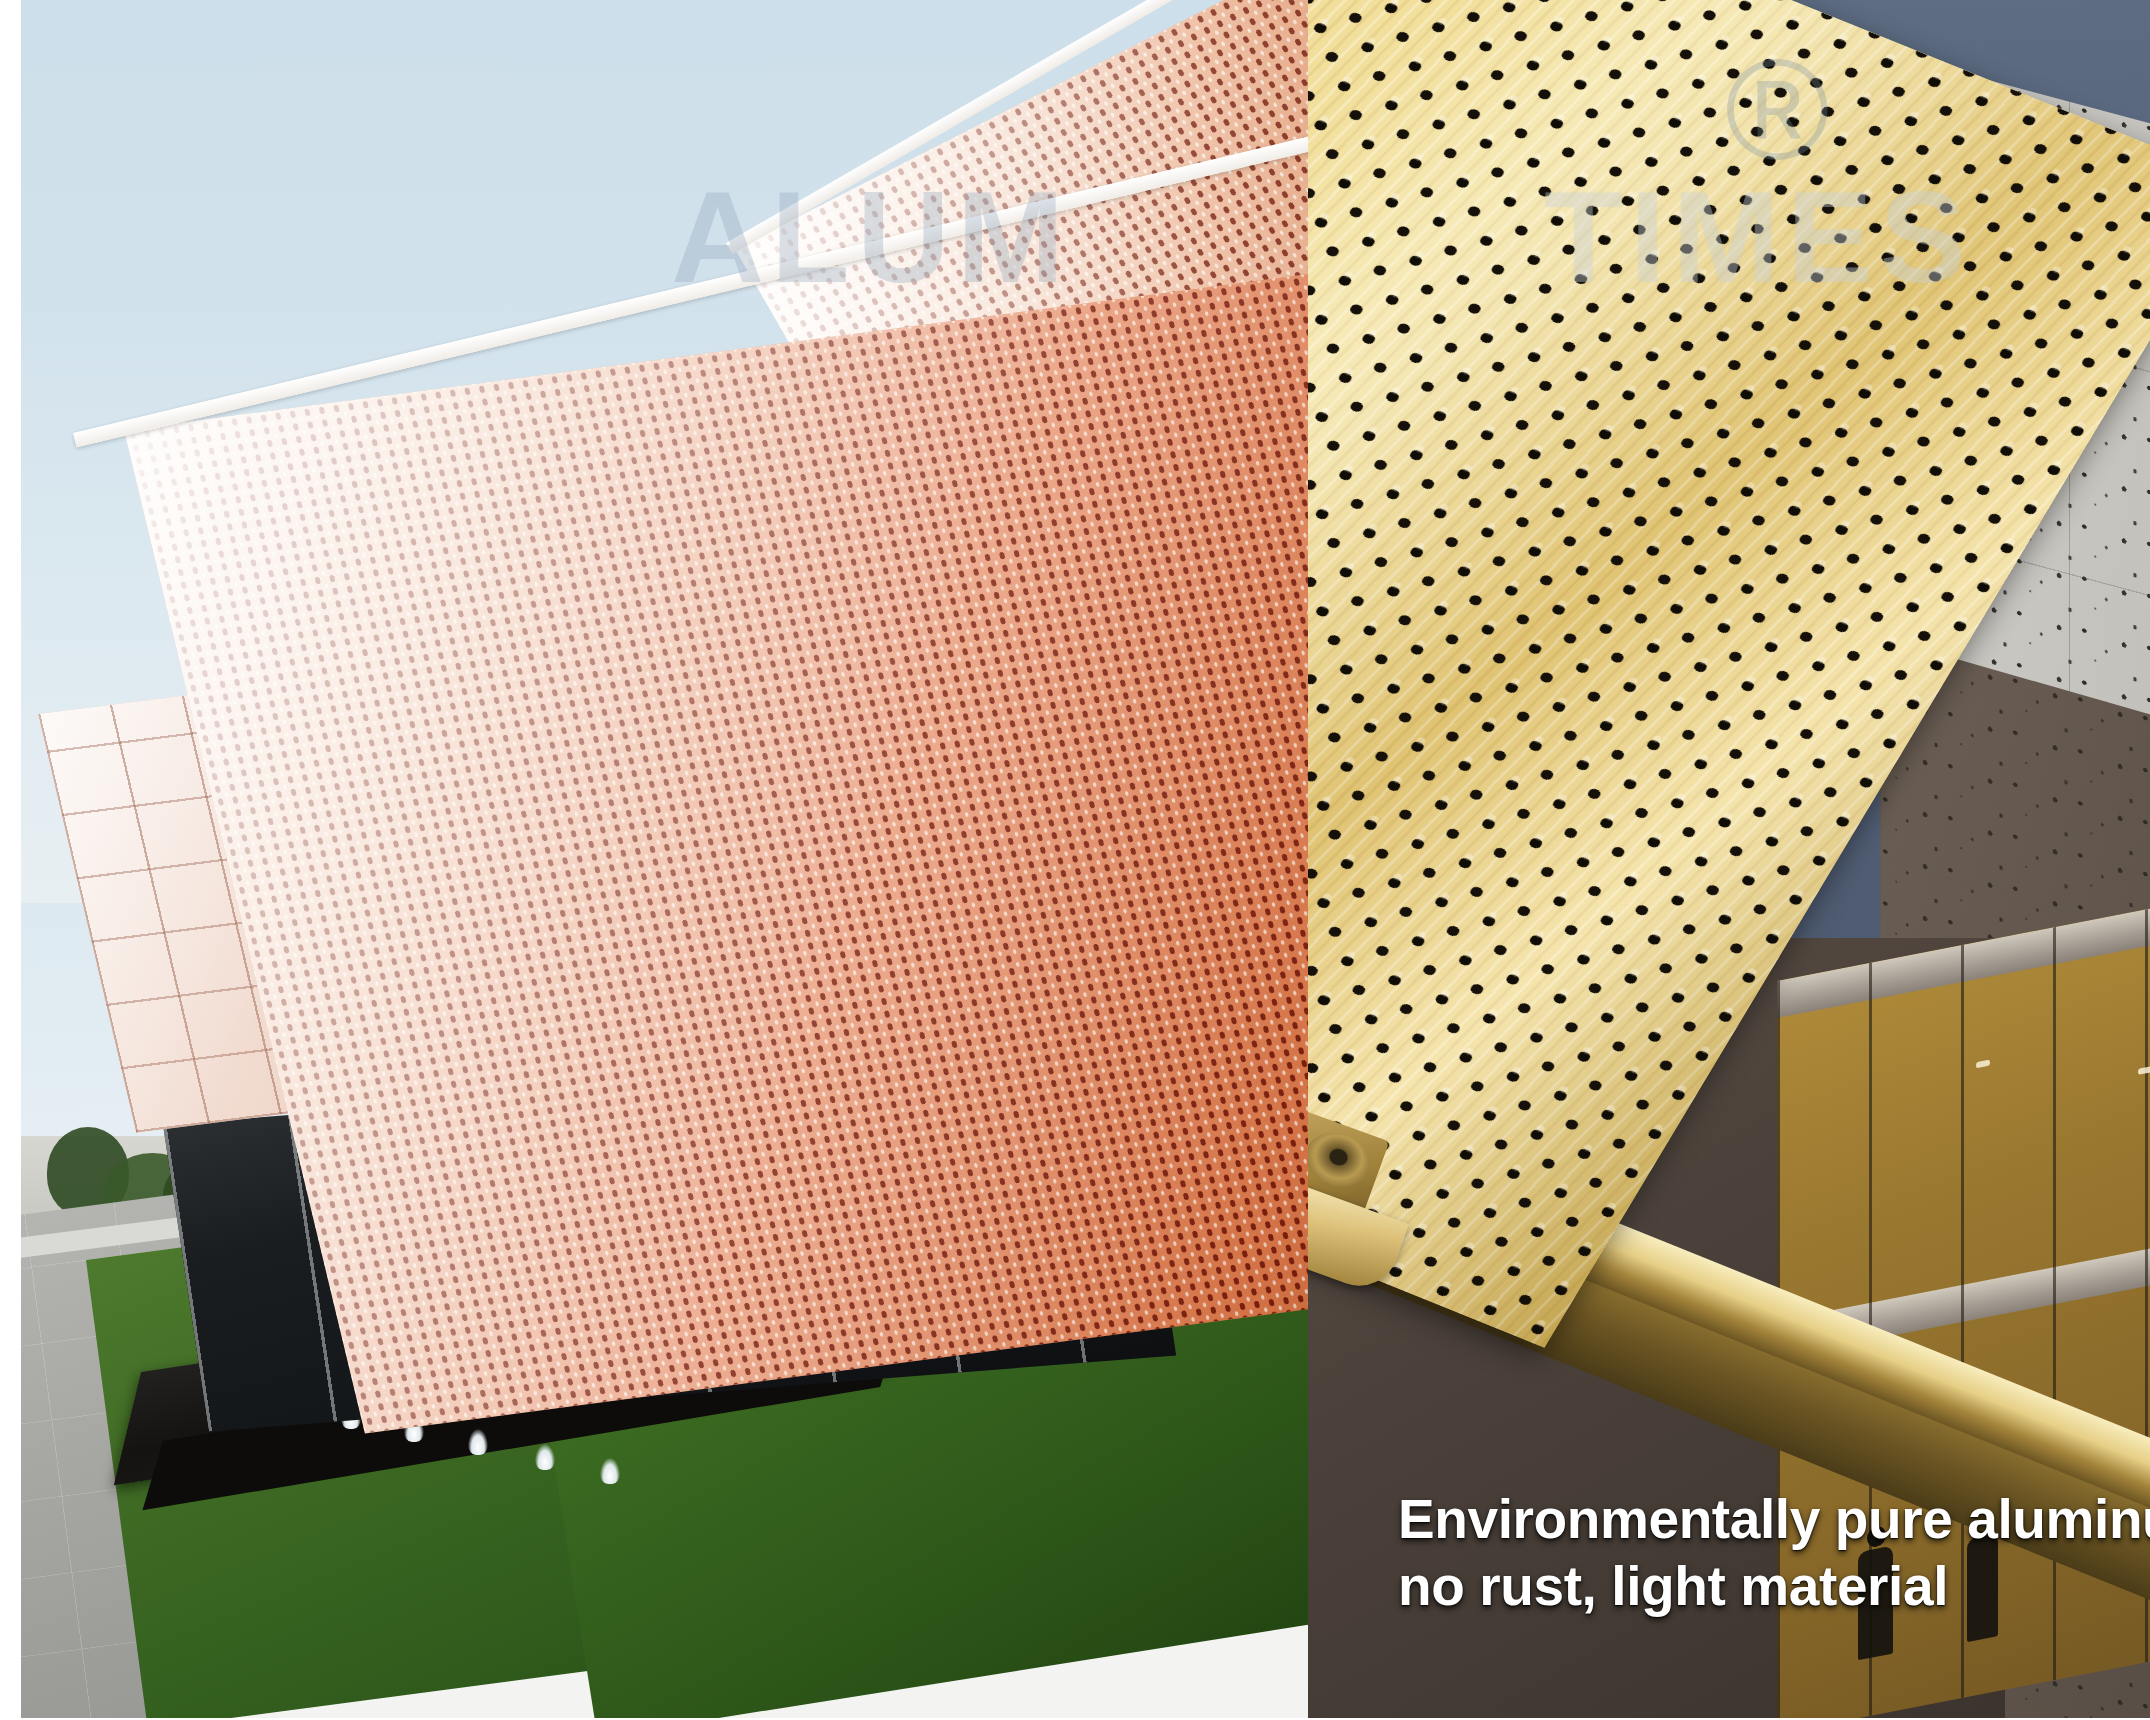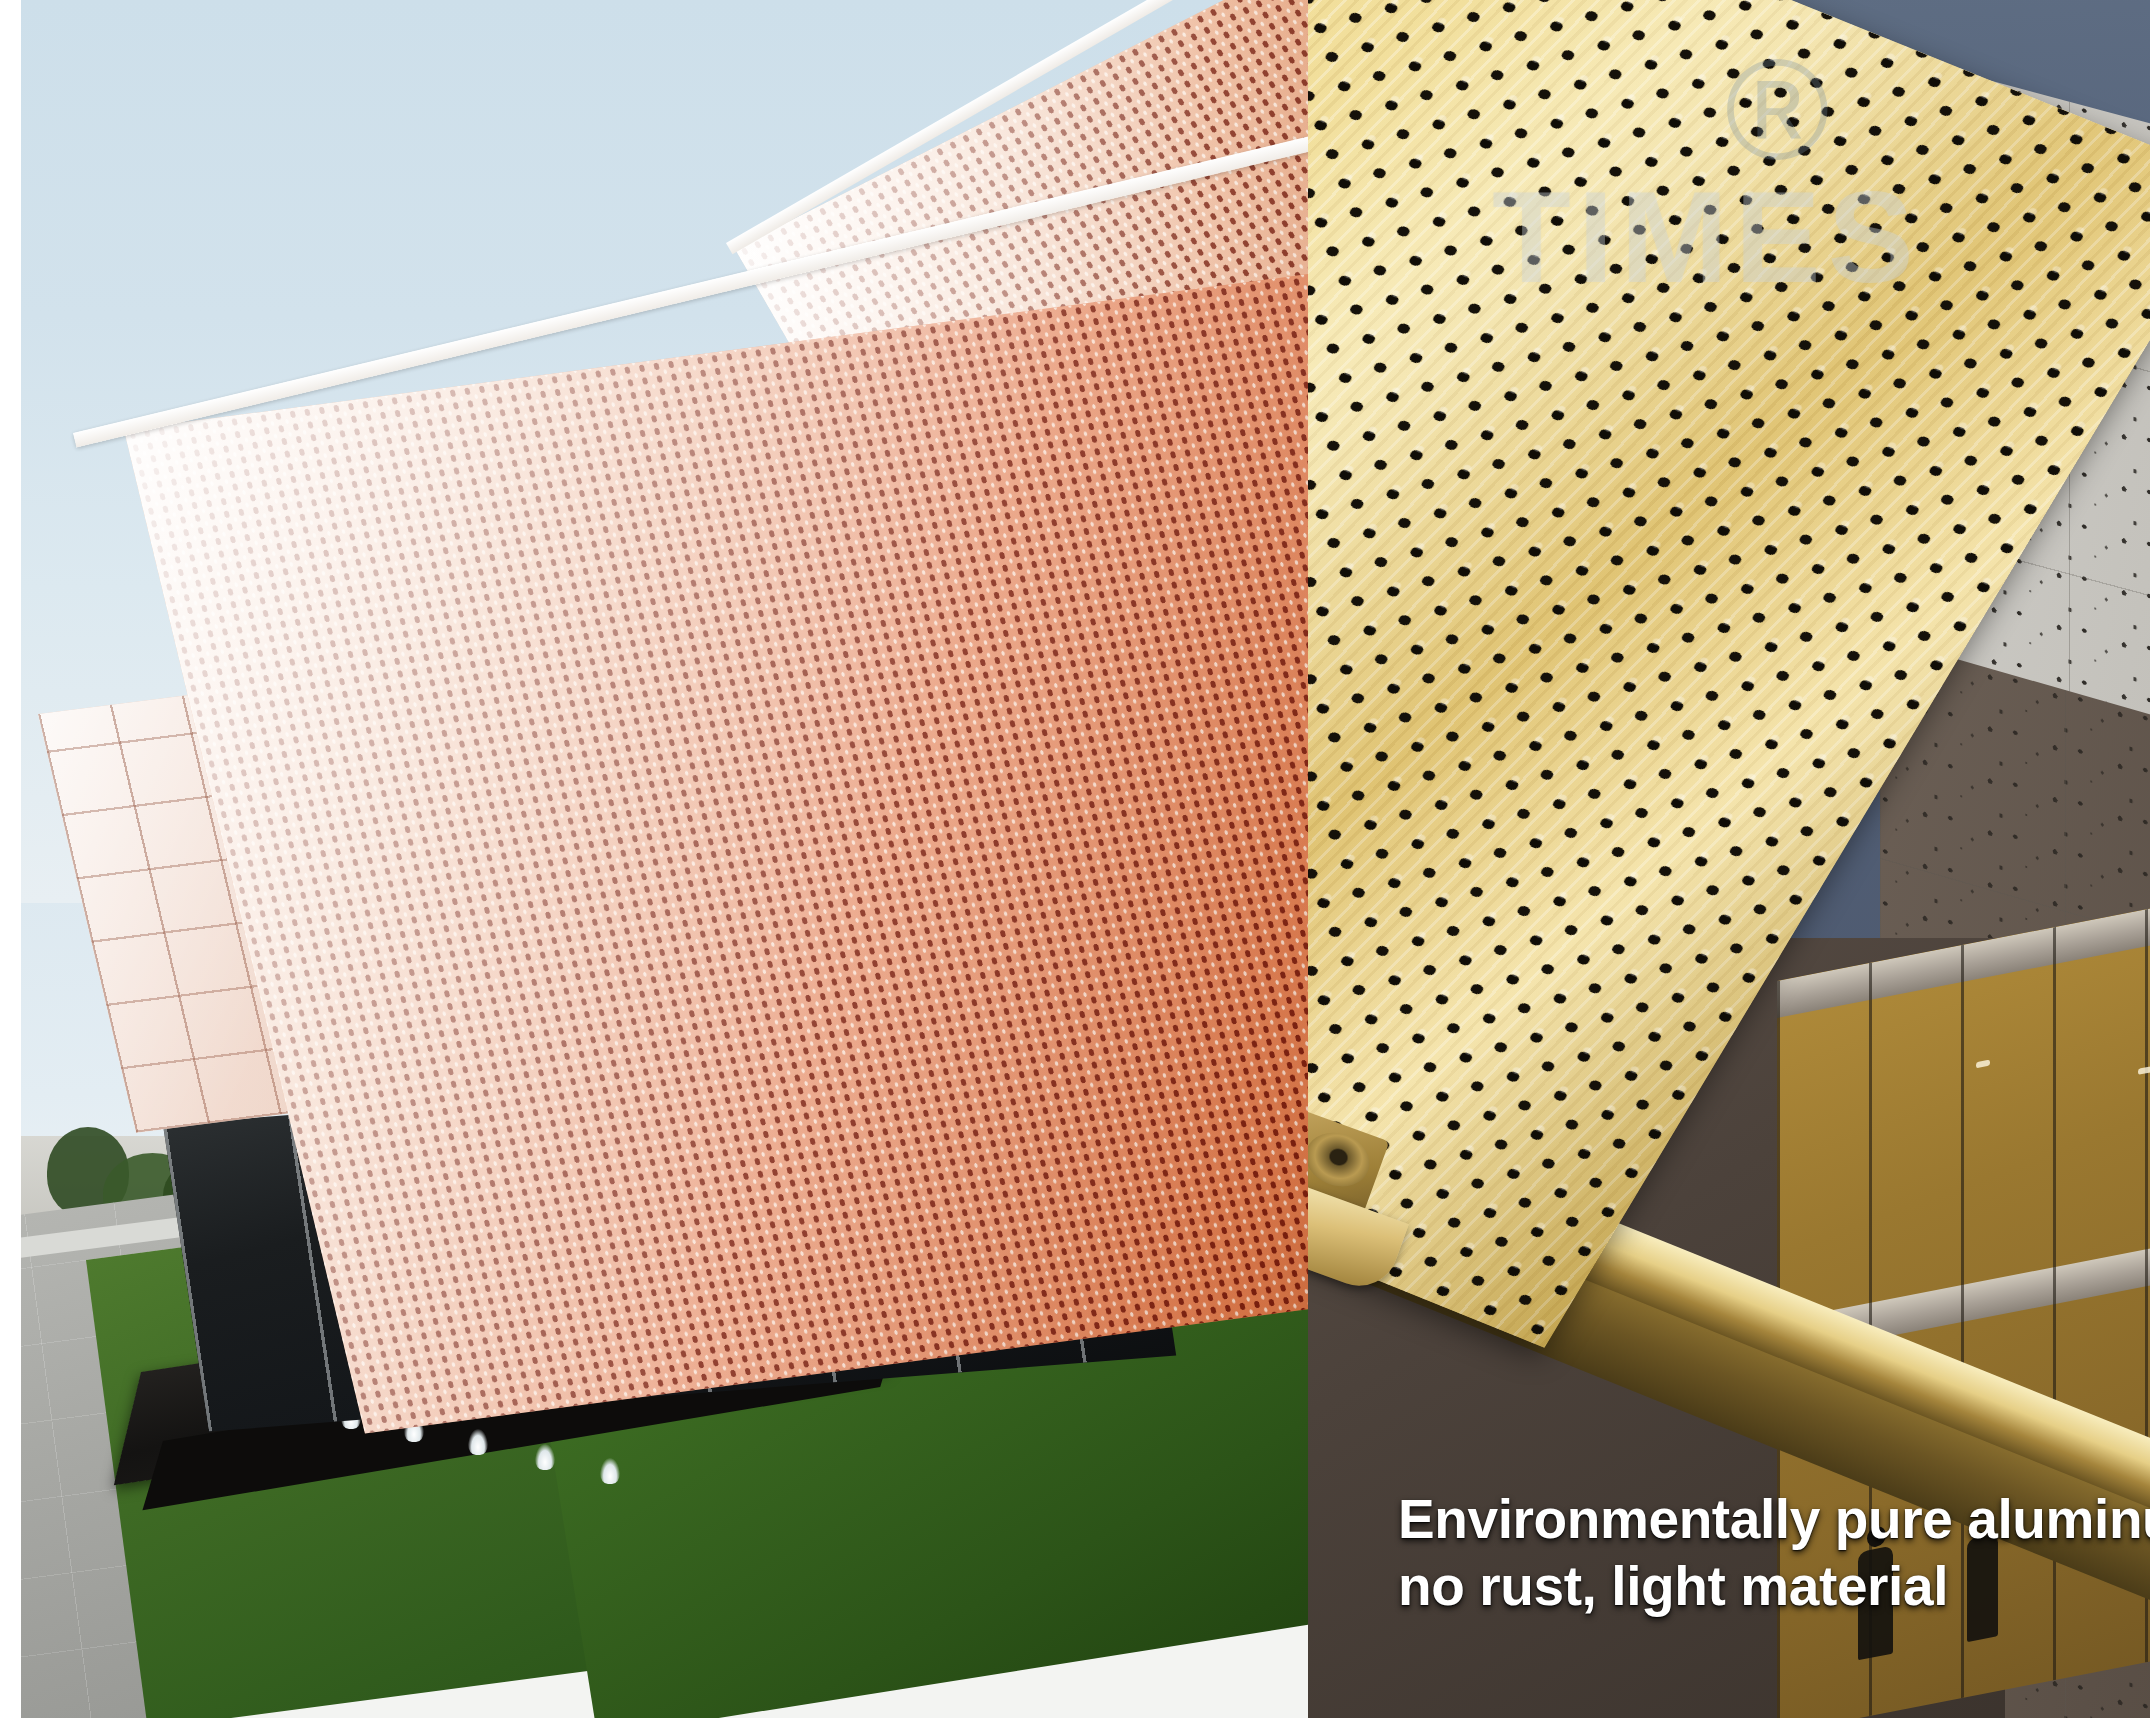--- a/index.html
+++ b/index.html
@@ -436,21 +436,22 @@
     <div class="bracket"></div>
     <div class="screw"></div>
 
     <div class="caption">
       <div>Environmentally pure aluminum,</div>
       <div>no rust, light material</div>
     </div>
 
   </div>
 
-  <div class="wm" style="left:1492px;color:rgba(255,255,255,.22);">TIMES</div>
+  <div class="wm-left-shadow">ALUM</div>
+  <div class="wm" style="left:1544px;color:rgba(255,255,255,.22);">TIMES</div>
   <div class="wm-reg">®</div>
 
   <div class="frame-l"></div>
 
   <div class="frame-b"></div>
 
 </div>
 
 
 </body></html>

